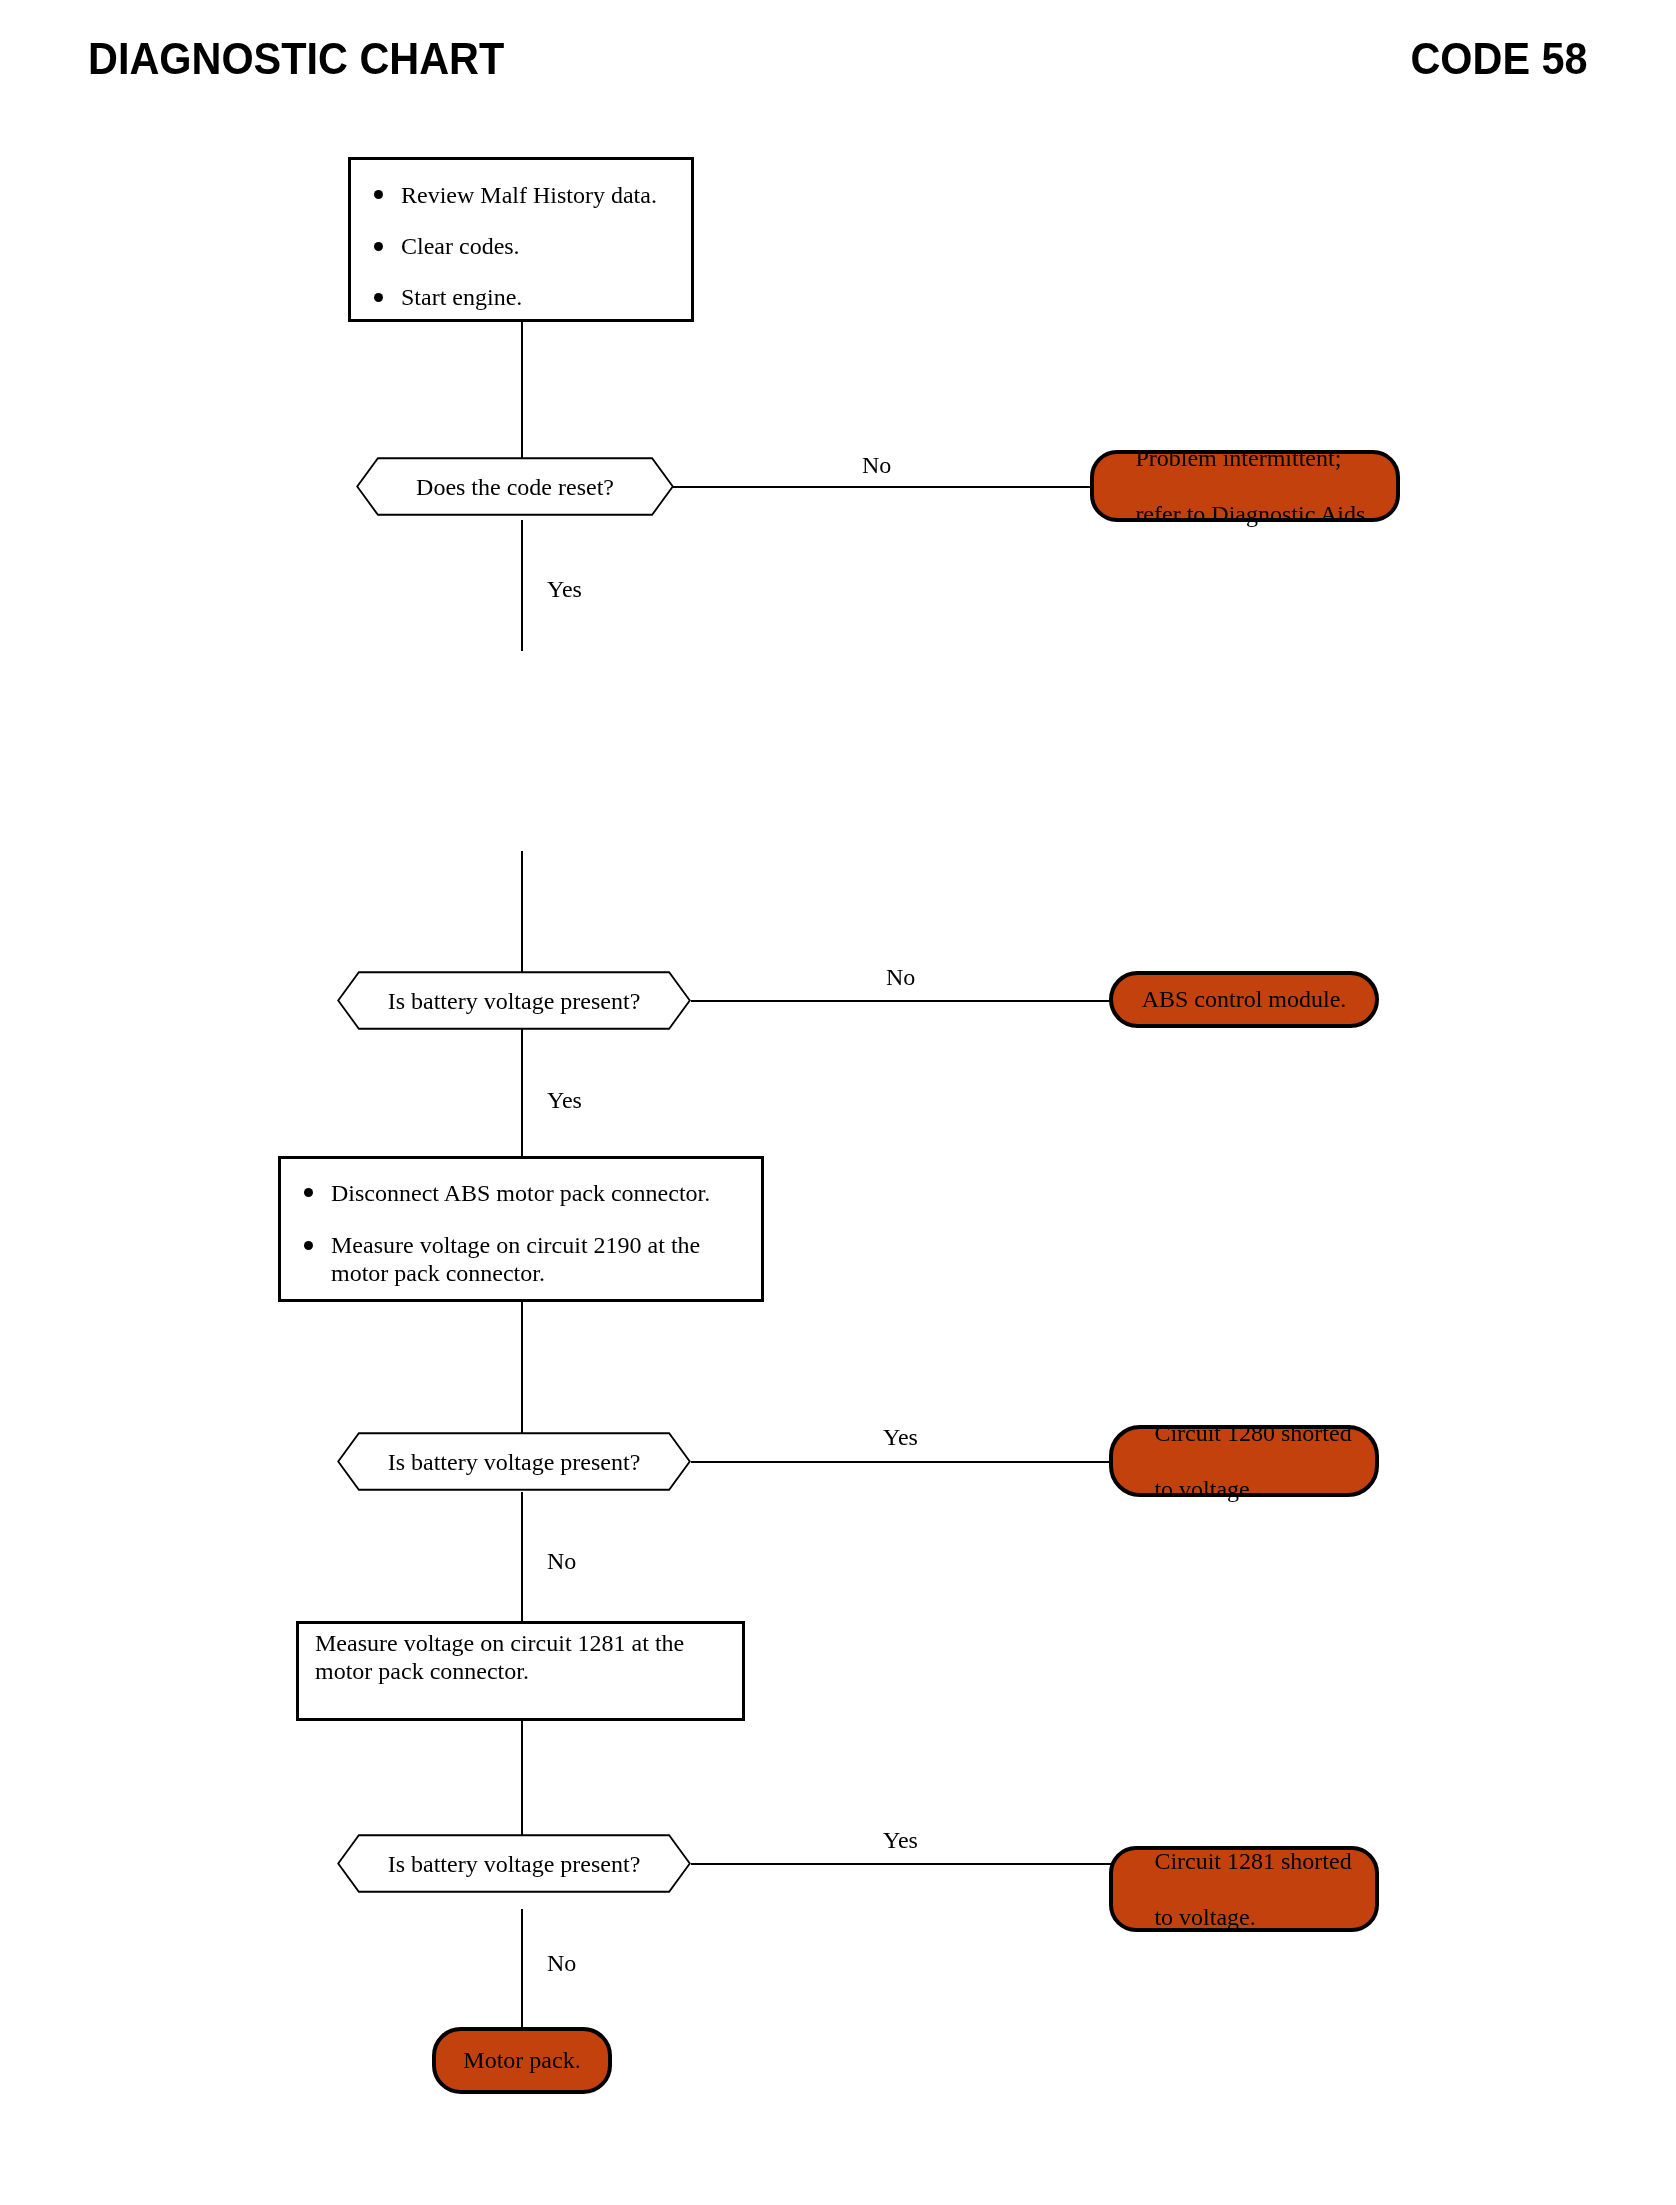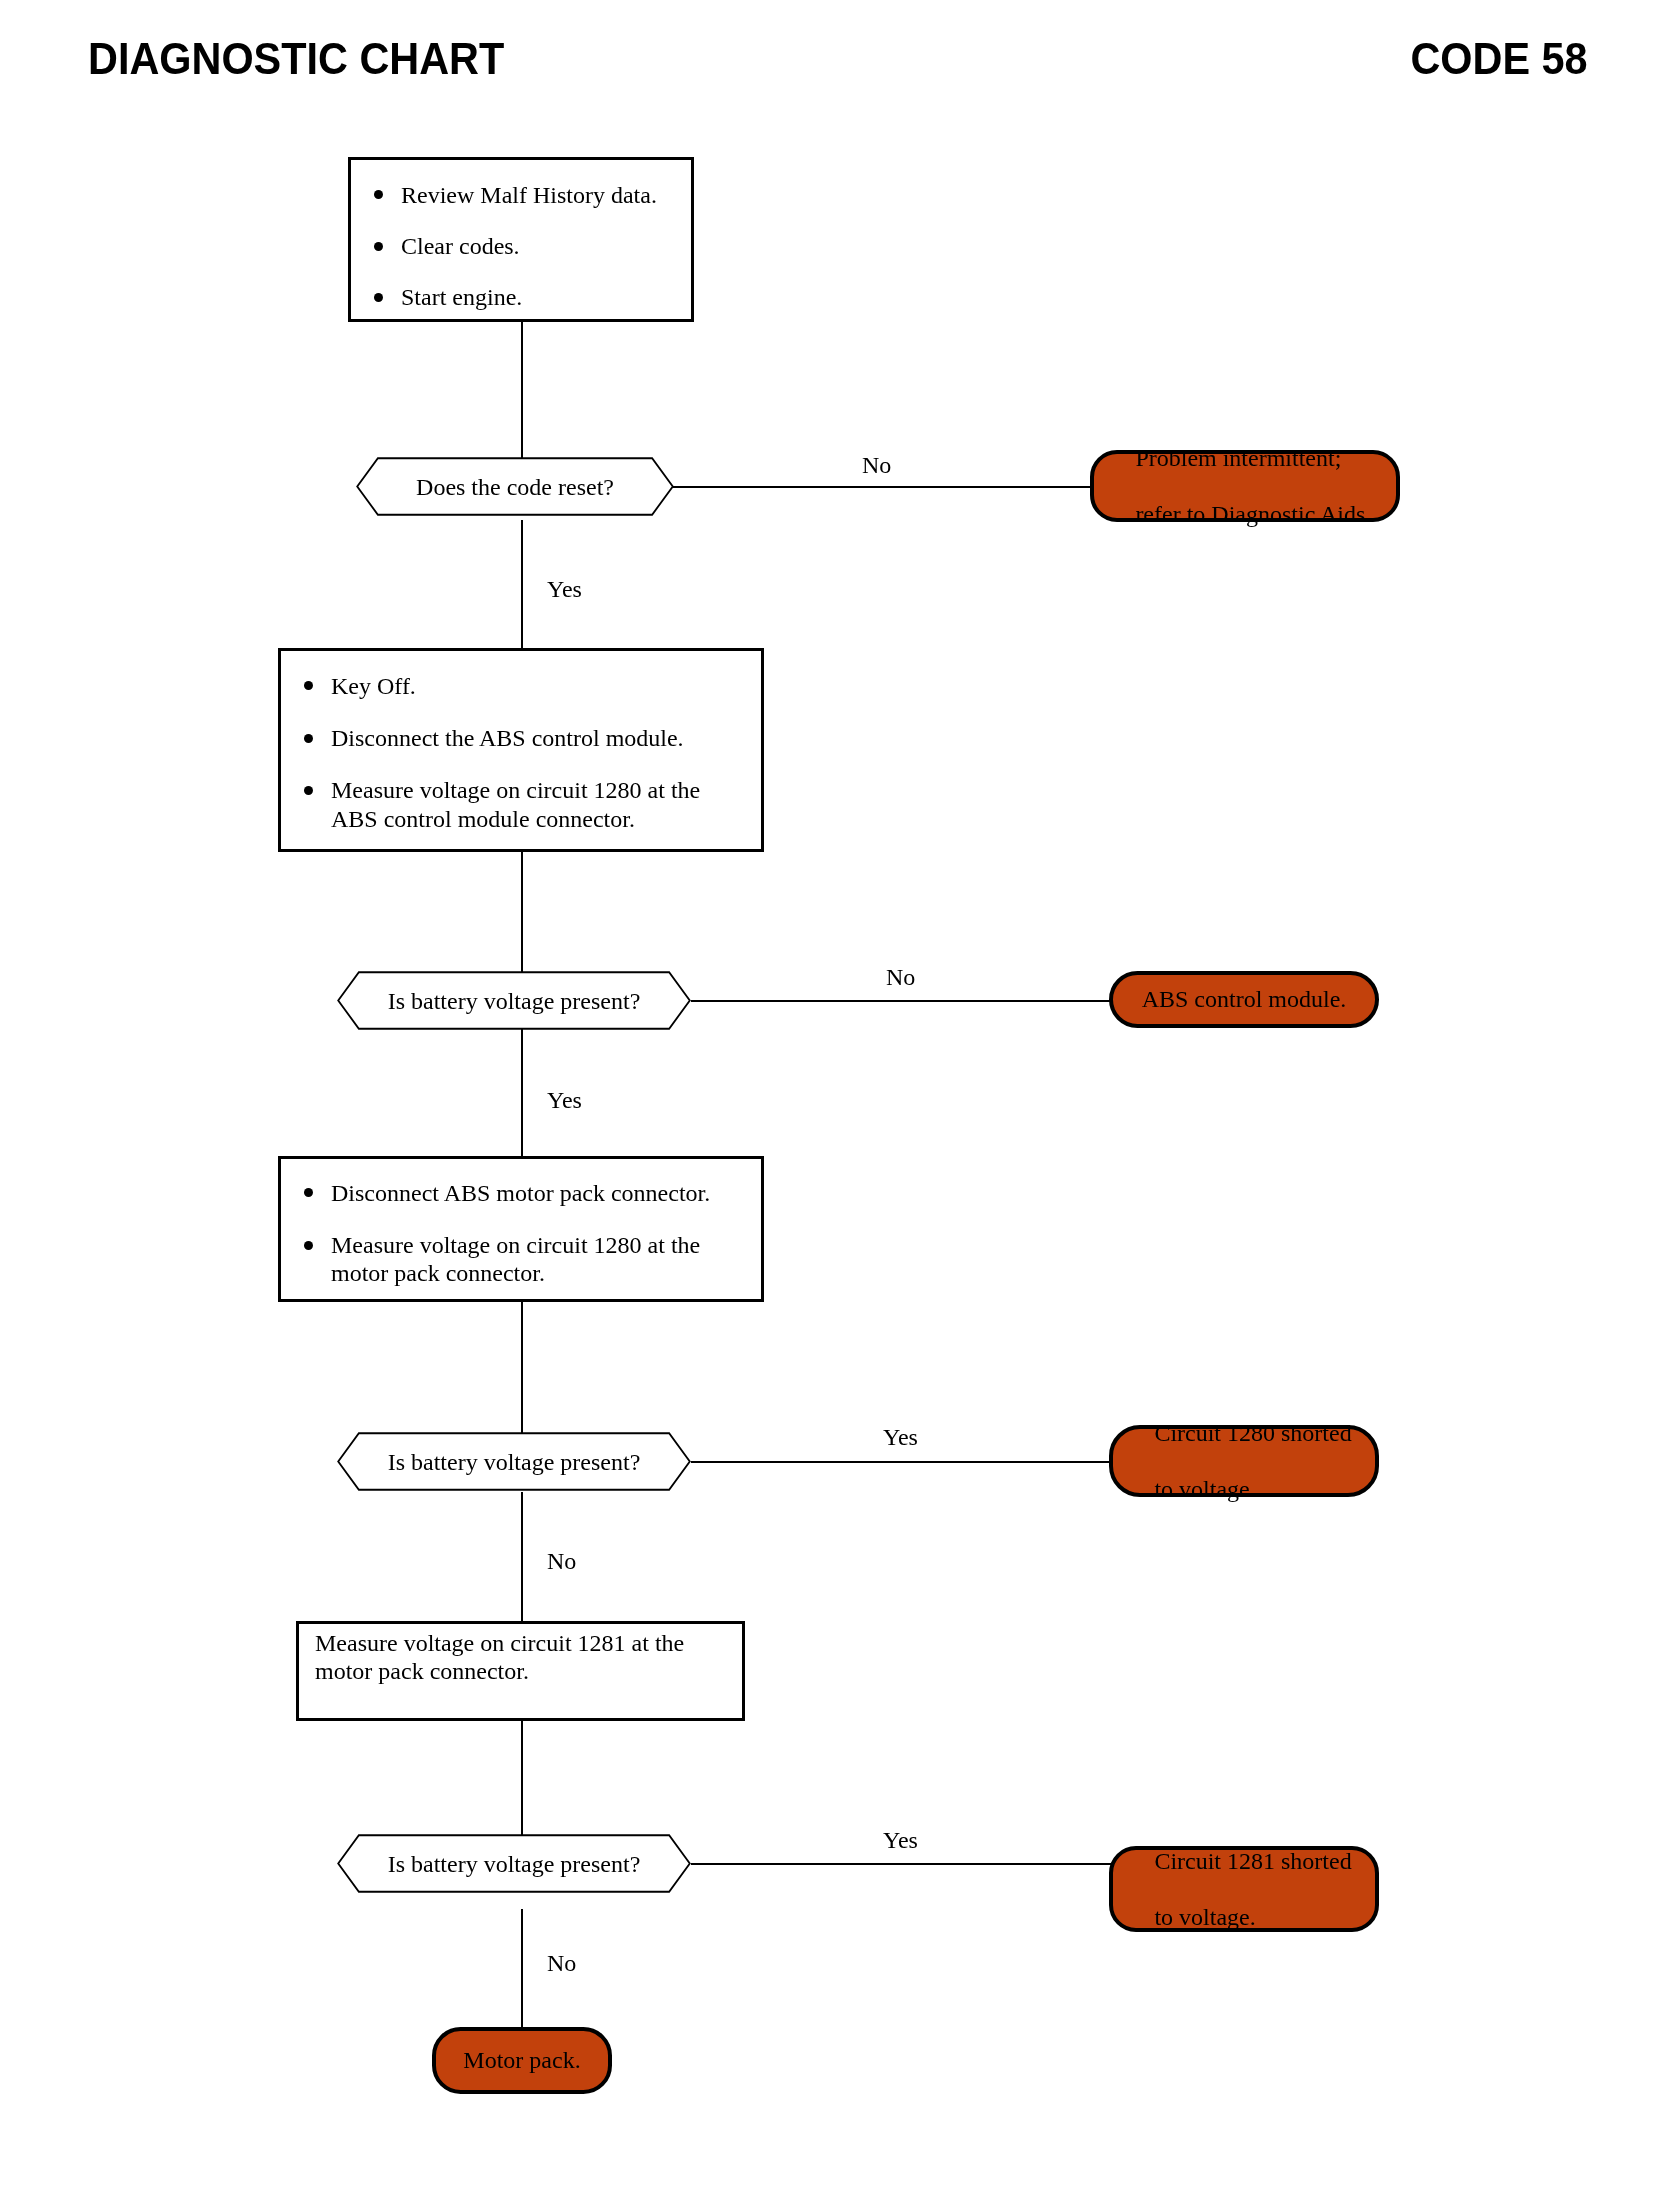--- a/index.html
+++ b/index.html
@@ -169,45 +169,38 @@
   <div class="blabel" style="left:862px; top:453px;">No</div>
   <div class="blabel" style="left:547px; top:577px;">Yes</div>
 
   <div class="term" style="left:1090px; top:450px; width:310px; height:72px; border-radius:27px;">
     <span>
       <span>Problem intermittent;</span><br>
       <span>refer to Diagnostic Aids.</span>
     </span>
   </div>
 
-  <div class="pbox" style="left:278px; top:648px; width:486px; height:204px; padding:20.7px 12px 0 12px;">
-    <ul>
-      <li>Key Off.</li>
-      <li style="margin-top:24px;">Disconnect the ABS control module.</li>
-      <li style="margin-top:24px; padding-right:18px;">Measure voltage on circuit 1280 at the ABS control module connector.</li>
-    </ul>
-  </div>
 
   <div class="hex" style="left:337px; top:971px; width:354px; height:59px;">
     <svg width="354" height="59" viewBox="0 0 583 97" preserveAspectRatio="none">
       <polygon points="36,2 547,2 581,48.5 547,95 36,95 2,48.5" fill="#ffffff" stroke="#000000" stroke-width="3"></polygon>
     </svg>
     <div class="hextext">Is battery voltage present?</div>
   </div>
   <div class="blabel" style="left:886px; top:965px;">No</div>
   <div class="blabel" style="left:547px; top:1088px;">Yes</div>
 
   <div class="term center" style="left:1109px; top:971px; width:270px; height:57px; border-radius:28.6px;">
     <span>ABS control module.</span>
   </div>
 
   <div class="pbox" style="left:278px; top:1156px; width:486px; height:146px; padding:19.5px 12px 0 12px;">
     <ul>
       <li>Disconnect ABS motor pack connector.</li>
-      <li style="margin-top:24px; padding-right:18px;">Measure voltage on circuit 1280 at the motor pack connector.</li>
+      <li style="margin-top:24px; padding-right:18px;">Measure voltage on circuit 2190 at the motor pack connector.</li>
     </ul>
   </div>
 
   <div class="hex" style="left:337px; top:1432px; width:354px; height:59px;">
     <svg width="354" height="59" viewBox="0 0 583 97" preserveAspectRatio="none">
       <polygon points="36,2 547,2 581,48.5 547,95 36,95 2,48.5" fill="#ffffff" stroke="#000000" stroke-width="3"></polygon>
     </svg>
     <div class="hextext">Is battery voltage present?</div>
   </div>
   <div class="blabel" style="left:883px; top:1425px;">Yes</div>

